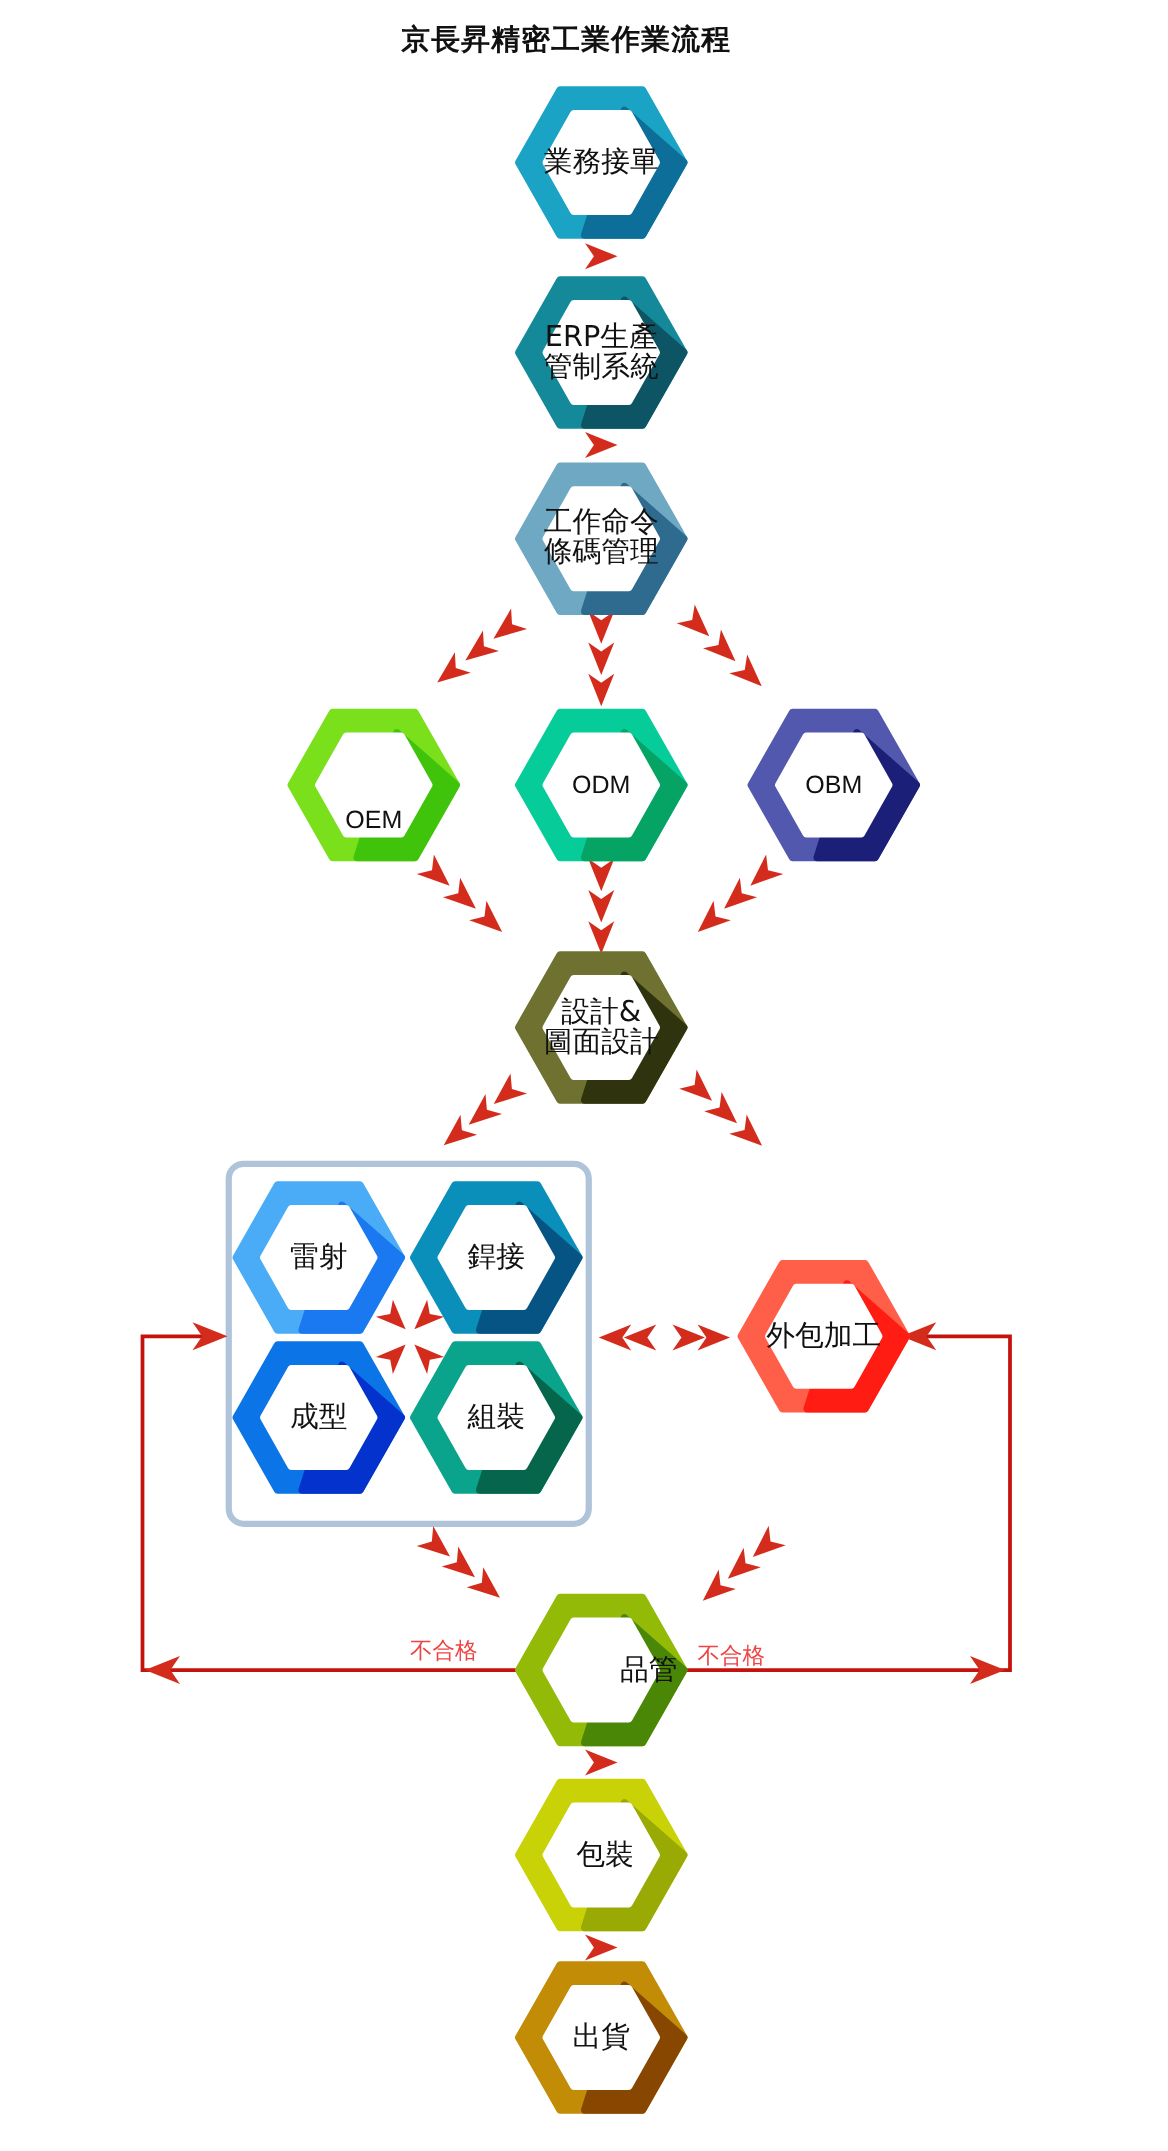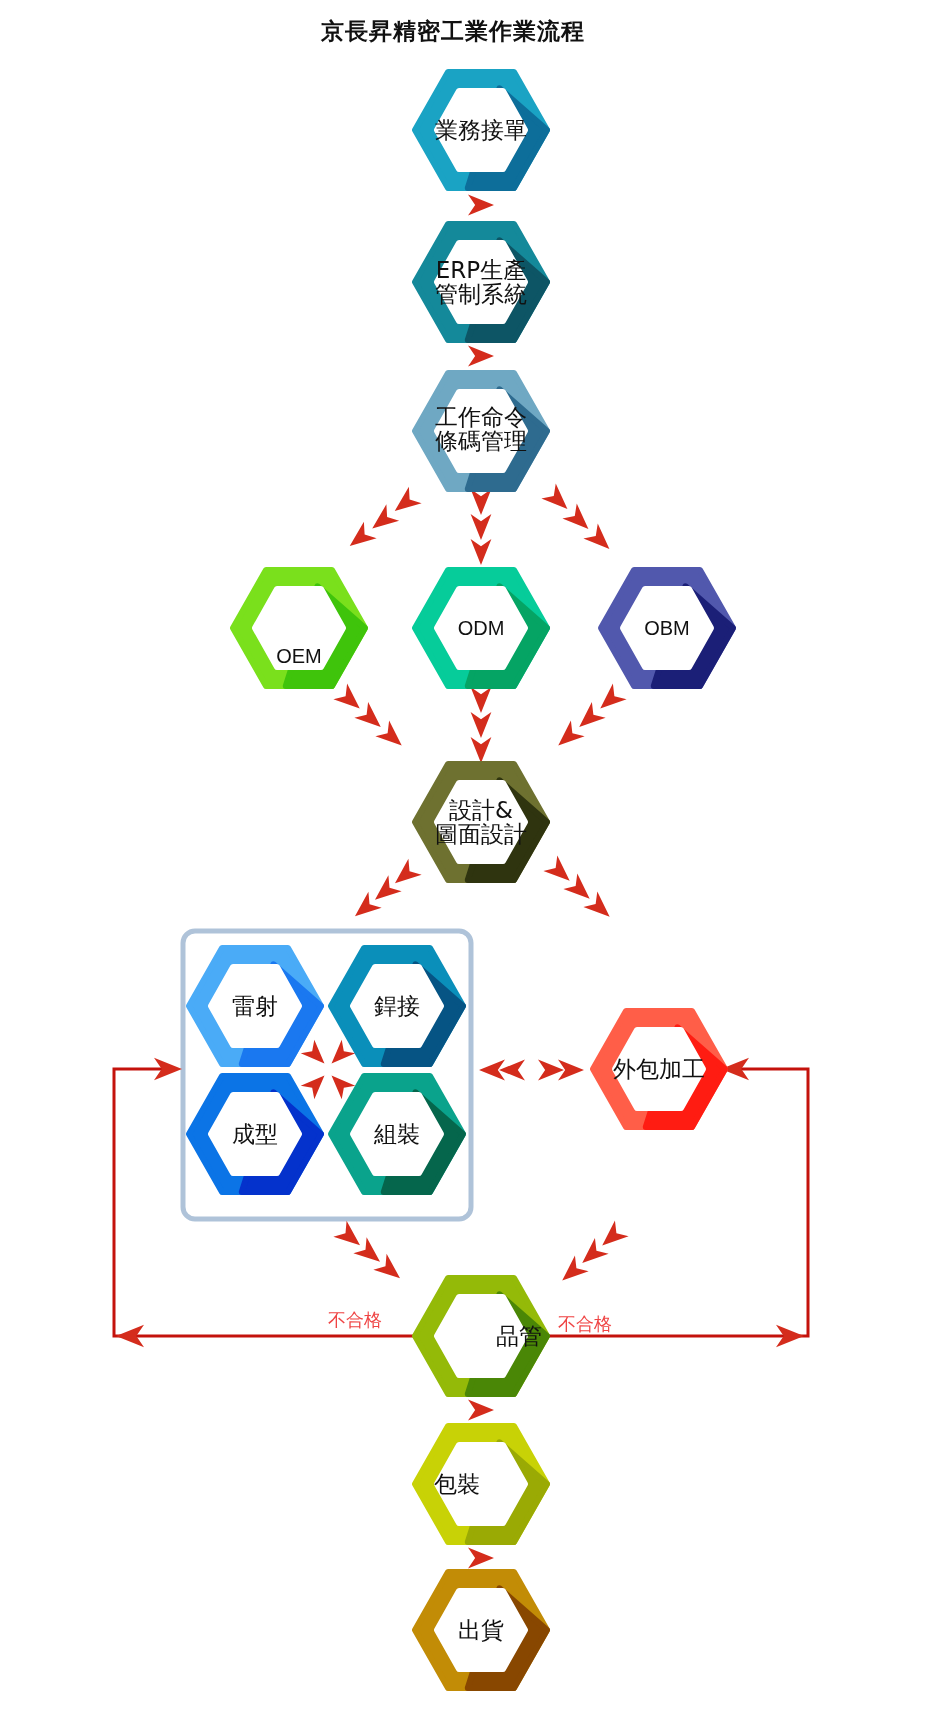--- a/index.html
+++ b/index.html
@@ -268,21 +268,21 @@
     </div>
     <div class="hexlabel" style="left: 397px; top: 1134px; text-align: right;">
       <div>組裝</div>
     </div>
     <div class="hexlabel" style="left: 659px; top: 1069px;">
       <div>外包加工</div>
     </div>
     <div class="hexlabel" style="left: 481px; top: 1336px; margin-left: 38px;">
       <div>品管</div>
     </div>
-    <div class="hexlabel" style="left: 457px; top: 1484px;">
+    <div class="hexlabel" style="left: 484px; top: 1484px;">
       <div>包裝</div>
     </div>
     <div class="hexlabel" style="left: 481px; top: 1630px;">
       <div>出貨</div>
     </div>
   </div>
 <div class="edge-label" style="left:328px;top:1308px;">不合格</div>
 <div class="edge-label" style="left:558px;top:1312px;">不合格</div>
 
 </body></html>

